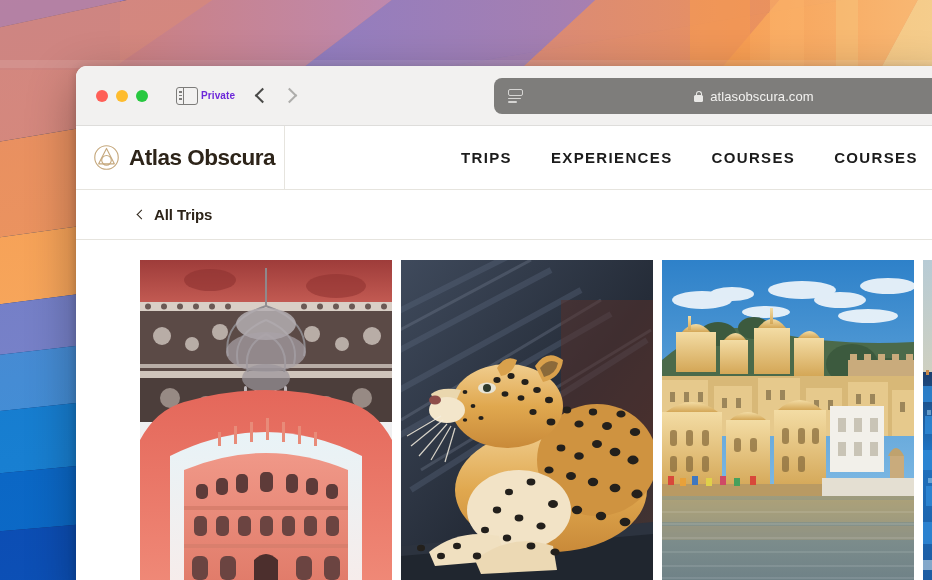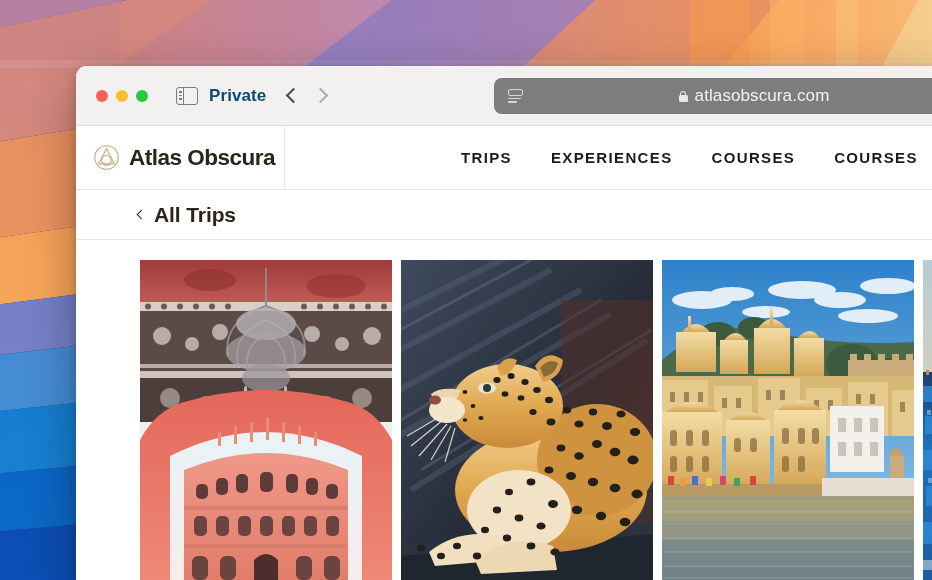--- a/index.html
+++ b/index.html
@@ -46,21 +46,21 @@
   .tb-sidebar{
     margin-left:28px; width:22px; height:18px;
     border:1.6px solid #7d7c7a; border-radius:3px;
     display:flex; overflow:hidden; flex:none;
   }
   .tb-sidebar .pane{ width:7px; border-right:1.6px solid #7d7c7a;
     display:flex; flex-direction:column; justify-content:center; gap:2px; padding-left:1.6px; }
   .tb-sidebar .pane i{ display:block; width:3px; height:1.4px; background:#7d7c7a; }
 
   .private-label{
-    margin-left:11px; font-size:17px; font-weight:700; color:#0c4a6e;
+    margin-left:3px; font-size:10px; font-weight:700; color:#6d28d9;
     letter-spacing:.1px; white-space:nowrap;
   }
   .navarrows{ display:flex; align-items:center; margin-left:22px; gap:16px; }
   .chev{ width:11px; height:11px; border-style:solid; border-color:#4a4a48;
     border-width:0 0 2px 2px; }
   .chev.left{ transform:rotate(45deg); }
   .chev.right{ transform:rotate(-135deg); border-color:#aeadab; }
 
   .urlbar{
     position:absolute; left:418px; top:12px;
@@ -74,21 +74,21 @@
   .reader-ico .ln.s{ width:9px; }
   .url-center{
     position:absolute; left:0; right:0; top:0; bottom:0;
     display:flex; align-items:center; justify-content:center; gap:7px;
     pointer-events:none;
   }
   .lock{ position:relative; width:9px; height:11px; flex:none; }
   .lock .body{ position:absolute; bottom:0; width:9px; height:7px; background:#e9e8e6; border-radius:1.5px; }
   .lock .shackle{ position:absolute; top:0; left:1.6px; width:5.8px; height:5px;
     border:1.5px solid #e9e8e6; border-bottom:none; border-radius:3.5px 3.5px 0 0; }
-  .url-text{ font-size:17px; color:#f3f2f0; font-weight:400; letter-spacing:.1px; }
+  .url-text{ font-size:13px; color:#f3f2f0; font-weight:400; letter-spacing:.1px; }
 
   
   #site-header{
     height:64px; background:#fff; border-bottom:1px solid #e6e4de;
     display:flex; align-items:stretch;
   }
   .brand{
     width:209px; flex:none; display:flex; align-items:center; gap:9px;
     padding-left:17px; border-right:1px solid #e6e4de;
   }
@@ -97,21 +97,21 @@
   .mainnav{ flex:1; display:flex; align-items:center; gap:39px; padding-left:176px; }
   .navitem{ font-size:15px; font-weight:700; letter-spacing:1.35px; color:#1b1b1b; white-space:nowrap; }
 
   
   #breadcrumb-row{
     height:50px; background:#fff; border-bottom:1px solid #e6e4de;
     display:flex; align-items:center; padding-left:62px; gap:9px;
   }
   .bc-chev{ width:7px; height:7px; border-style:solid; border-color:#2d2419;
     border-width:0 0 1.8px 1.8px; transform:rotate(45deg); }
-  .bc-text{ font-size:21px; font-weight:700; color:#2d2419; letter-spacing:-.1px; }
+  .bc-text{ font-size:15px; font-weight:700; color:#2d2419; letter-spacing:-.1px; }
 
   
   #rail{
     background:#fff; height:100%; padding:20px 0 0 64px;
     display:flex; gap:9px; overflow:hidden;
   }
   .card{ width:252px; height:330px; flex:none; overflow:hidden; position:relative;
     background:#ccc; }
   .card.partial{ width:22px; }
   .card svg{ display:block; width:100%; height:100%; }

